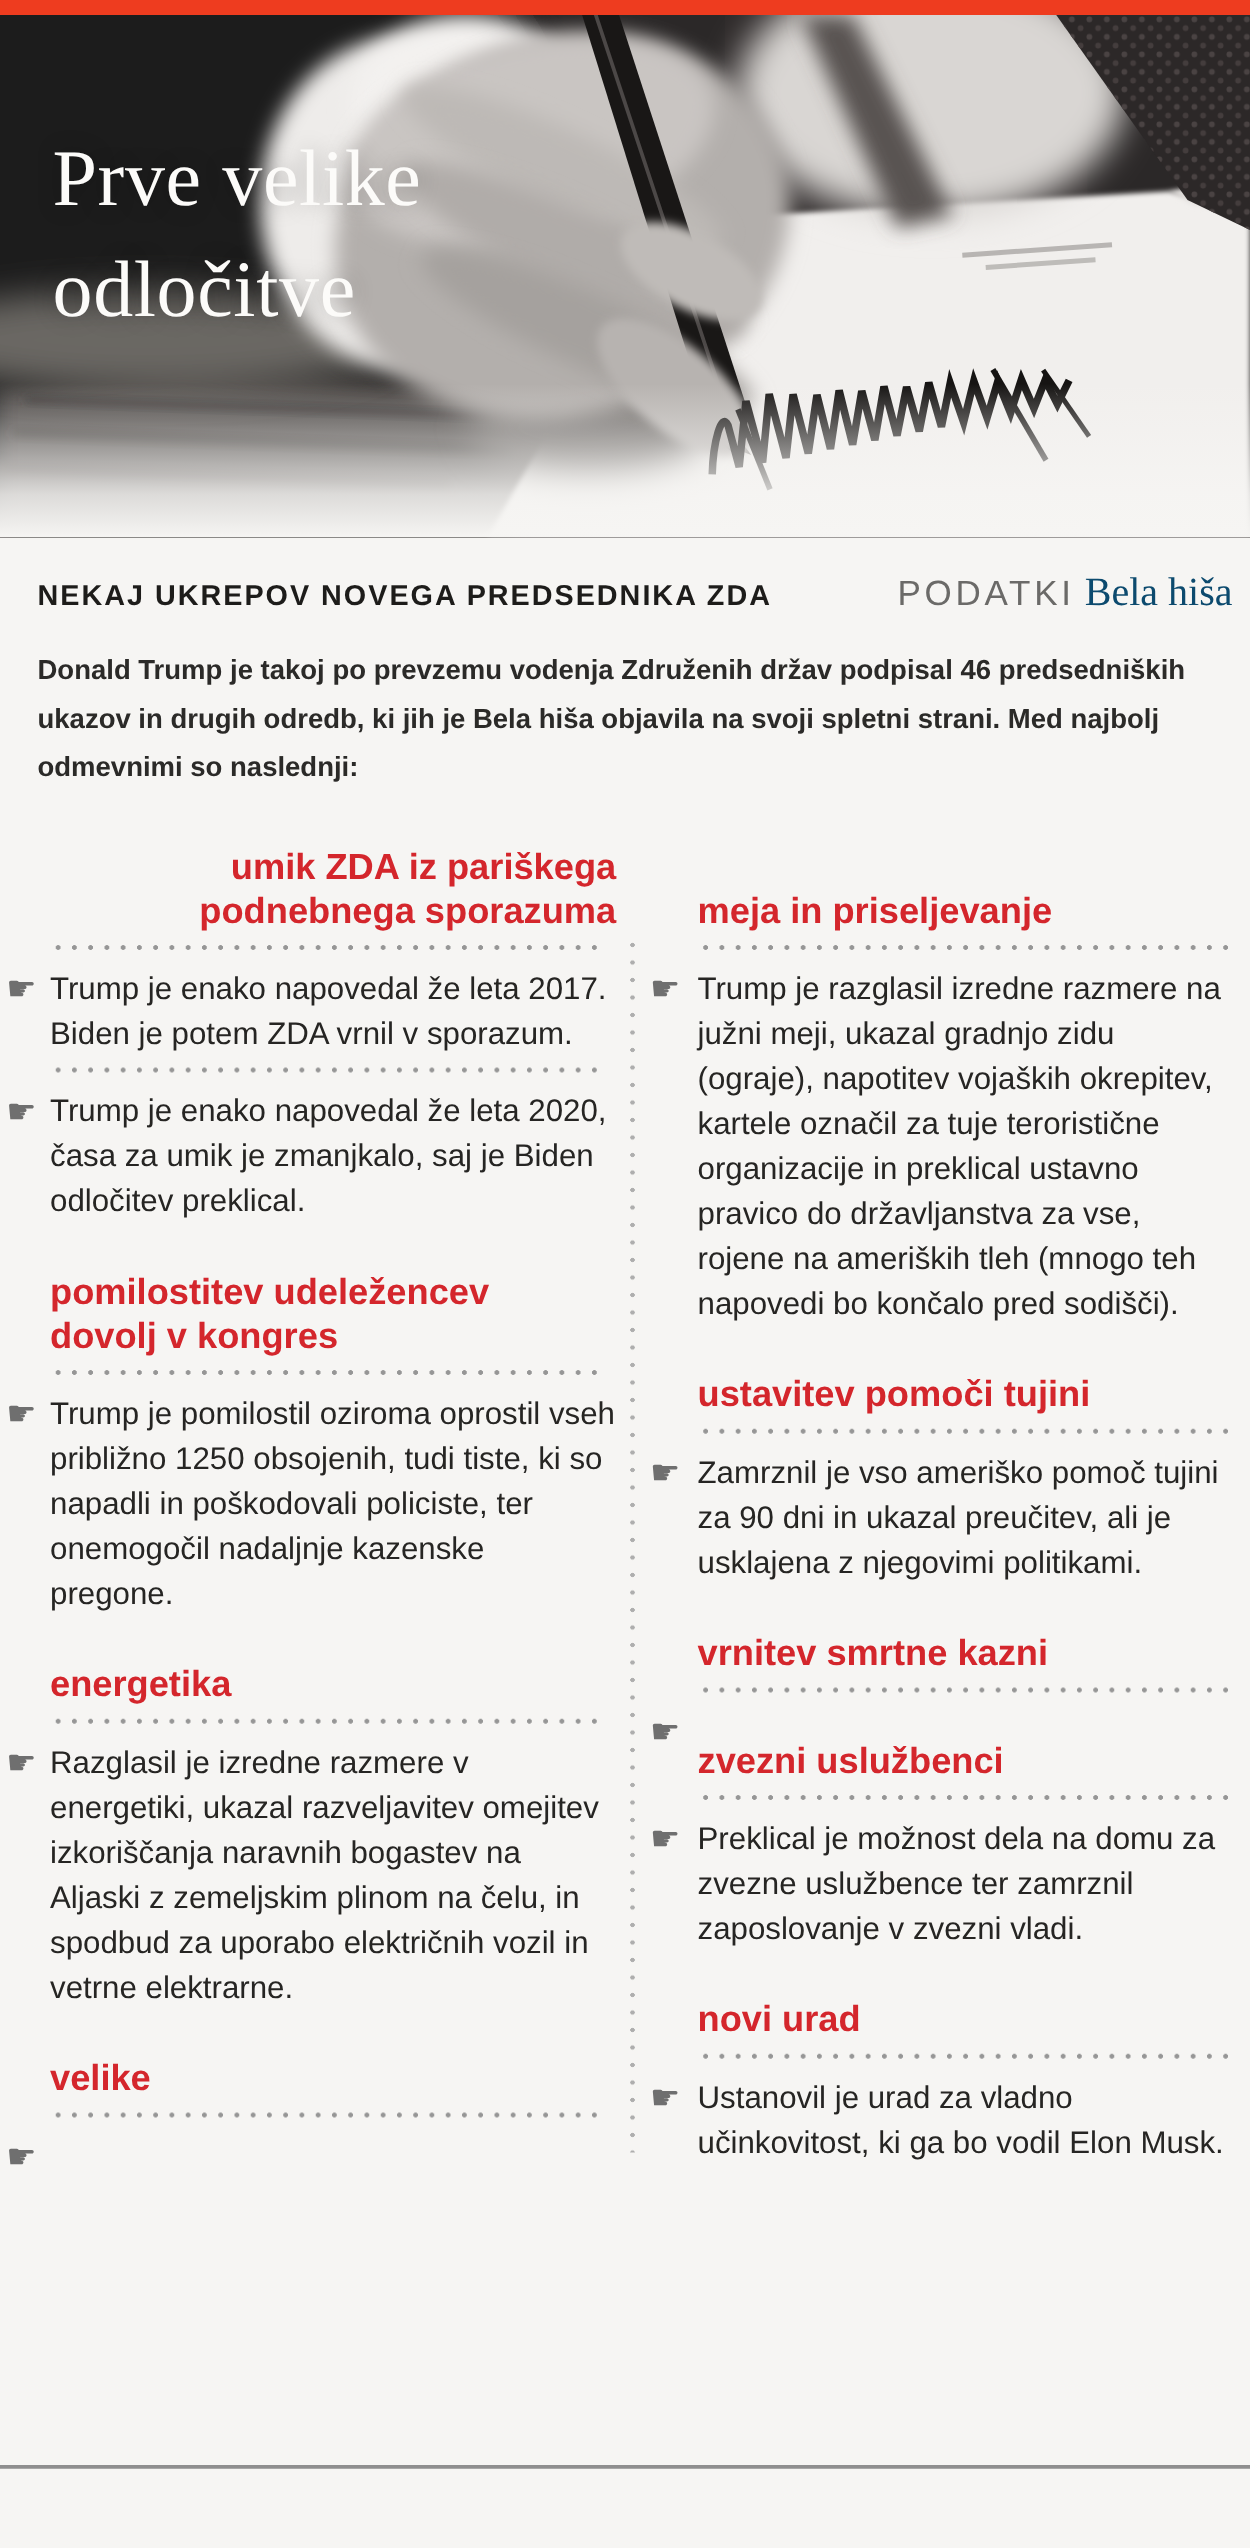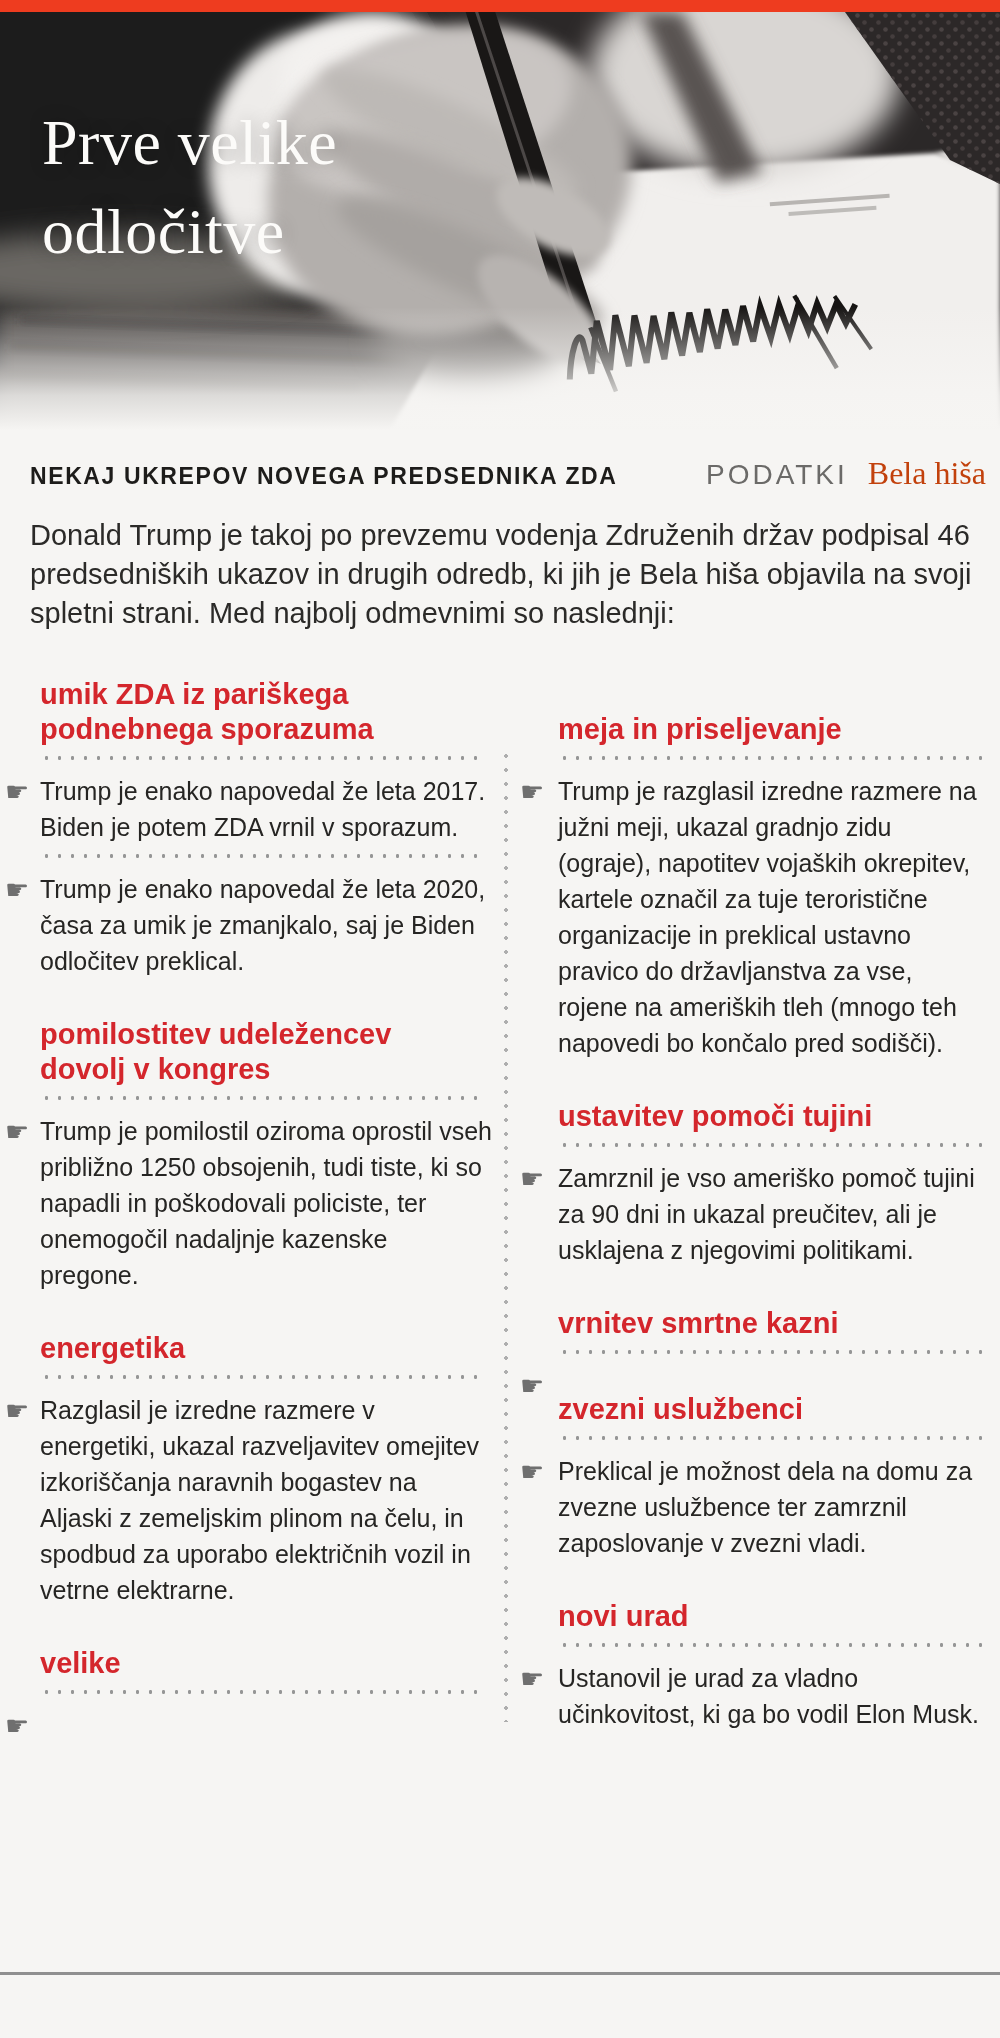--- a/index.html
+++ b/index.html
@@ -29,45 +29,45 @@
   }
   .kicker{
     font-size:23px;font-weight:700;letter-spacing:1.6px;color:#1d1c1a;
   }
   .source{white-space:nowrap;}
   .source-label{
     font-size:28px;letter-spacing:3px;color:#6b6a68;font-weight:400;
   }
   .source-value{
     font-family:"Liberation Serif","DejaVu Serif",serif;
-    font-size:32px;color:#c2410c;margin-left:20px;
+    font-size:32px;color:#0c4a6e;margin-left:8px;
   }
   
   .intro{
     margin:24px 28px 0 30px;max-width:948px;
-    font-size:29px;line-height:39px;color:#2b2a28;
+    font-size:22px;line-height:39px;color:#2b2a28;font-weight:bold;
   }
   
   .columns{
     position:relative;display:flex;justify-content:space-between;
     margin:44px 12px 0 5px;
   }
   .col-left{width:488px;}
   .col-right{width:468px;}
   .divider-v{
     position:absolute;left:499px;top:72px;bottom:10px;width:4px;
     background-image:radial-gradient(circle,#aeaeae 1.6px,rgba(0,0,0,0) 2px);
     background-size:4px 14px;background-repeat:repeat-y;
   }
   .sec-h{
     margin:38px 0 0 35px;font-size:29px;line-height:35px;font-weight:700;
     color:#d4262c;white-space:pre-line;
   }
   .col-right .sec-h{margin-left:38px;}
-  .col-left .sec:first-child .sec-h{margin-top:0;}
+  .col-left .sec:first-child .sec-h{margin-top:0;text-align:right;}
   .col-right .sec:first-child .sec-h{margin-top:35px;}
   .rule{
     height:4px;margin:9px 10px 0 35px;
     background-image:radial-gradient(circle,#969696 1.7px,rgba(0,0,0,0) 2px);
     background-size:13px 4px;background-repeat:repeat-x;background-position:0 50%;
   }
   .col-right .rule{margin:9px 0 0 38px;}
   .bullet{
     position:relative;margin:13px 0 0 0;padding-left:35px;
     font-size:25px;line-height:36px;color:#262523;

